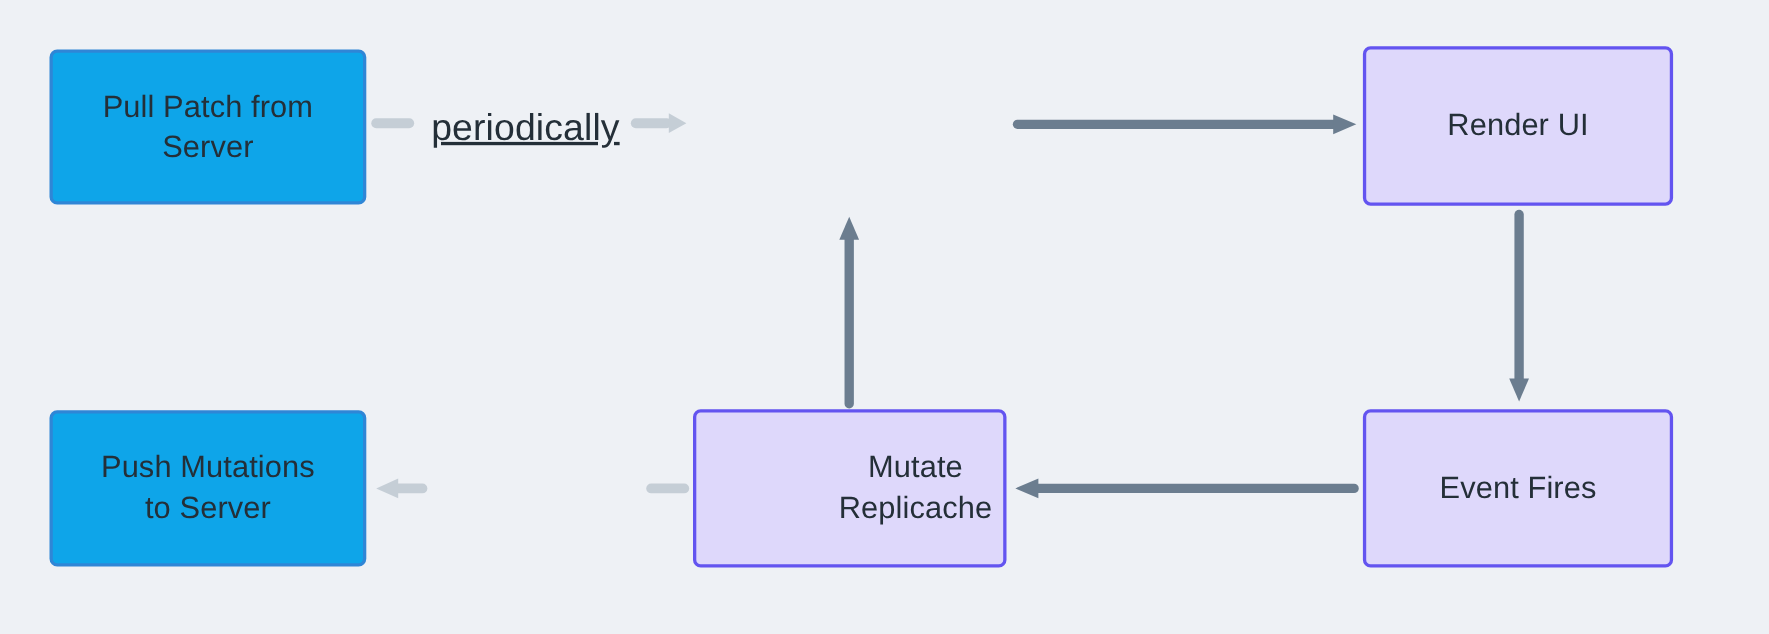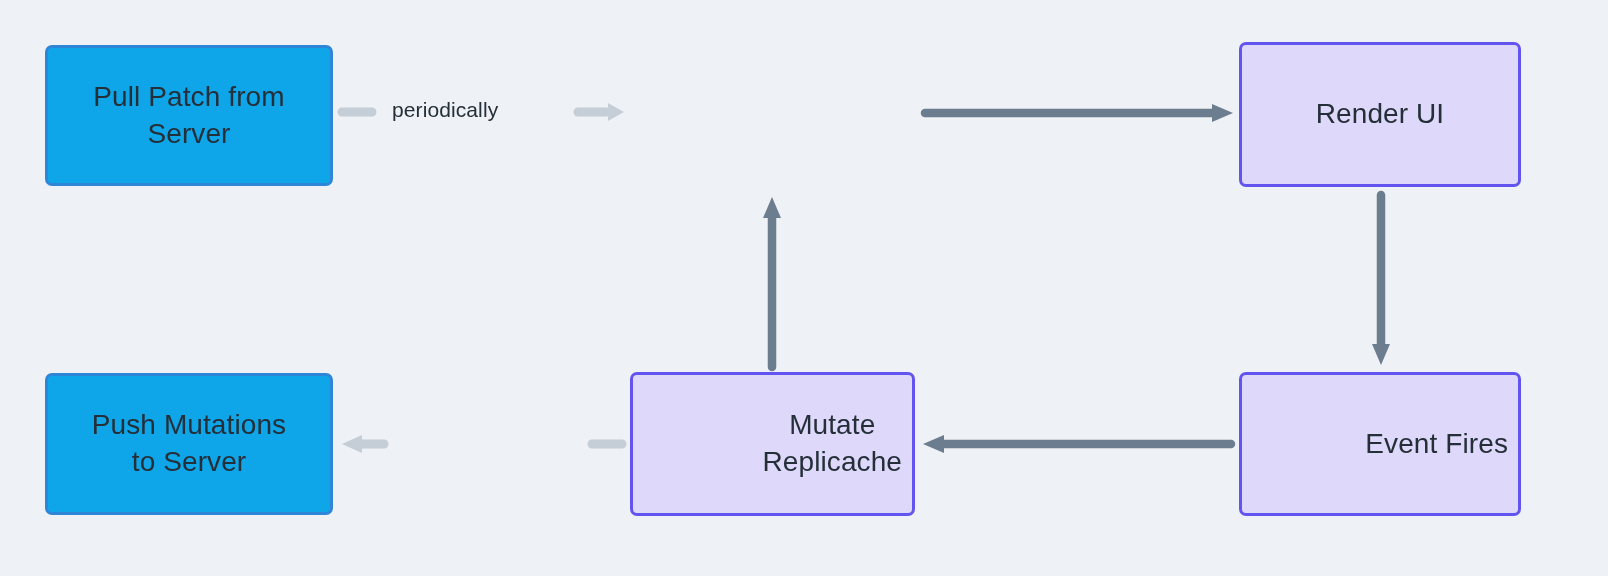--- a/index.html
+++ b/index.html
@@ -45,25 +45,26 @@
   .edge {
     position: absolute;
   }
   .edge svg {
     display: block;
     overflow: visible;
   }
 
   .edge-label {
     position: absolute;
-    font-size: 21px;
+    font-size: 34px;
     color: #242f38;
     white-space: nowrap;
     line-height: 1;
     letter-spacing: 0.1px;
+    text-decoration: underline;
   }
 </style>
 </head>
 <body>
 
 <div id="canvas">
 
   <div class="edge" style="left:340px; top:103px; width:286px; height:18px;">
     <svg width="286" height="18" viewBox="0 0 286 18">
       <line x1="2" y1="9" x2="32" y2="9" stroke="#c5ced6" stroke-width="9" stroke-linecap="round"></line>
@@ -122,17 +123,17 @@
 
   <div class="node purple" style="left:1239px; top:42px; width:282px; height:145px;">
     <span>Render UI</span>
   </div>
 
   <div class="node purple" style="left:630px; top:372px; width:285px; height:144px;justify-content:flex-end;">
     <span>Mutate
 Replicache</span>
   </div>
 
-  <div class="node purple" style="left:1239px; top:372px; width:282px; height:144px;justify-content:flex-end;">
+  <div class="node purple" style="left:1239px; top:372px; width:282px; height:144px;">
     <span>Event Fires</span>
   </div>
 
 </div>
 
 </body></html>

